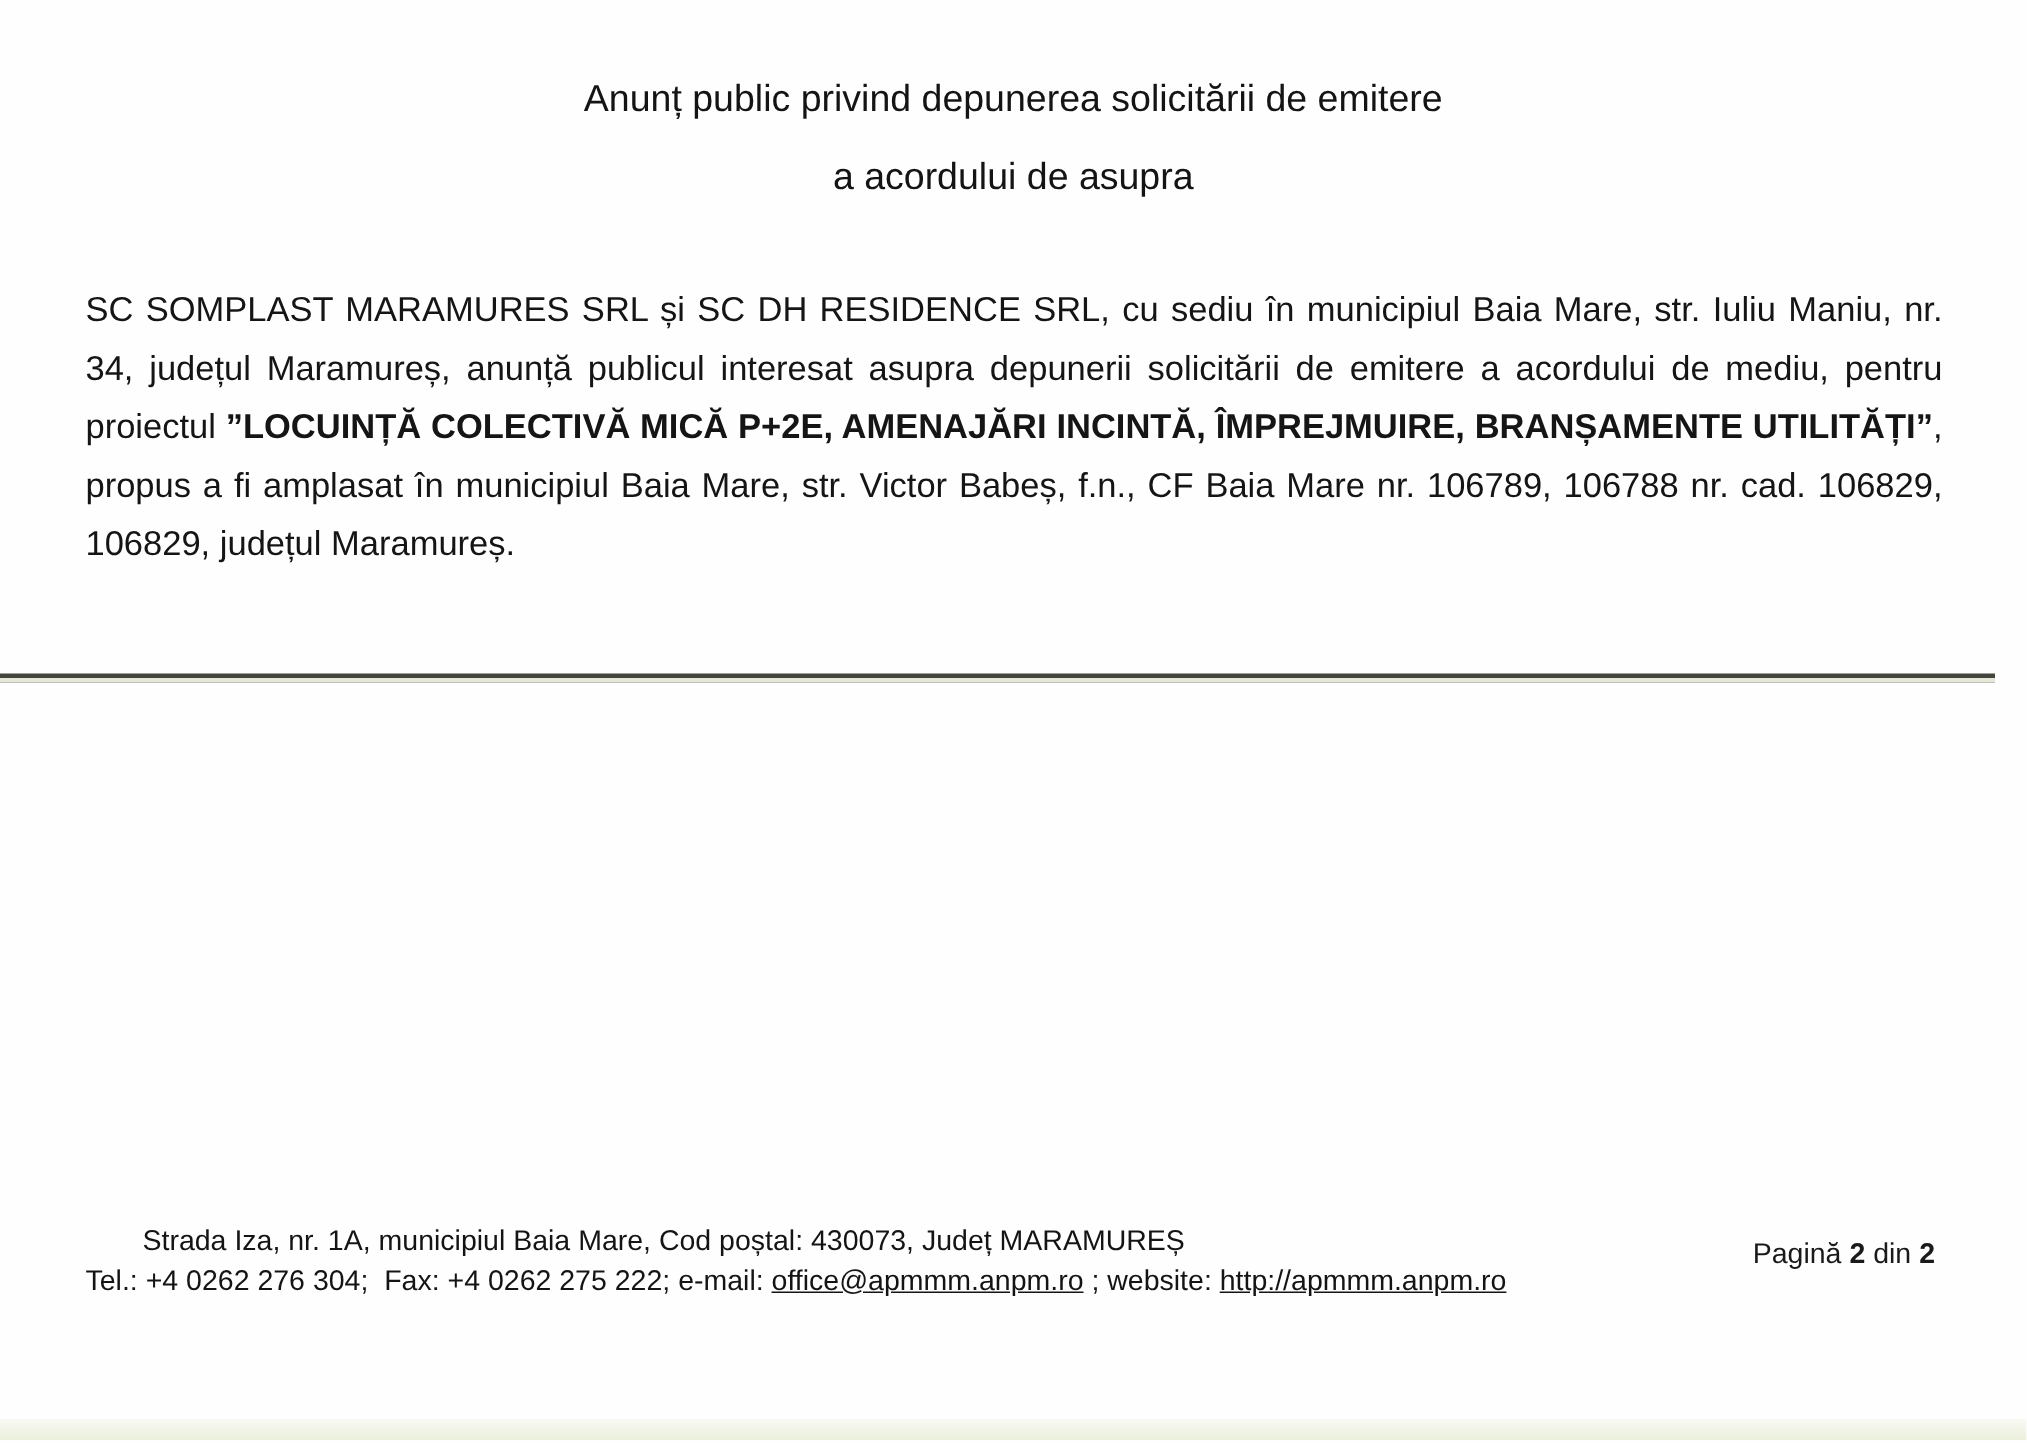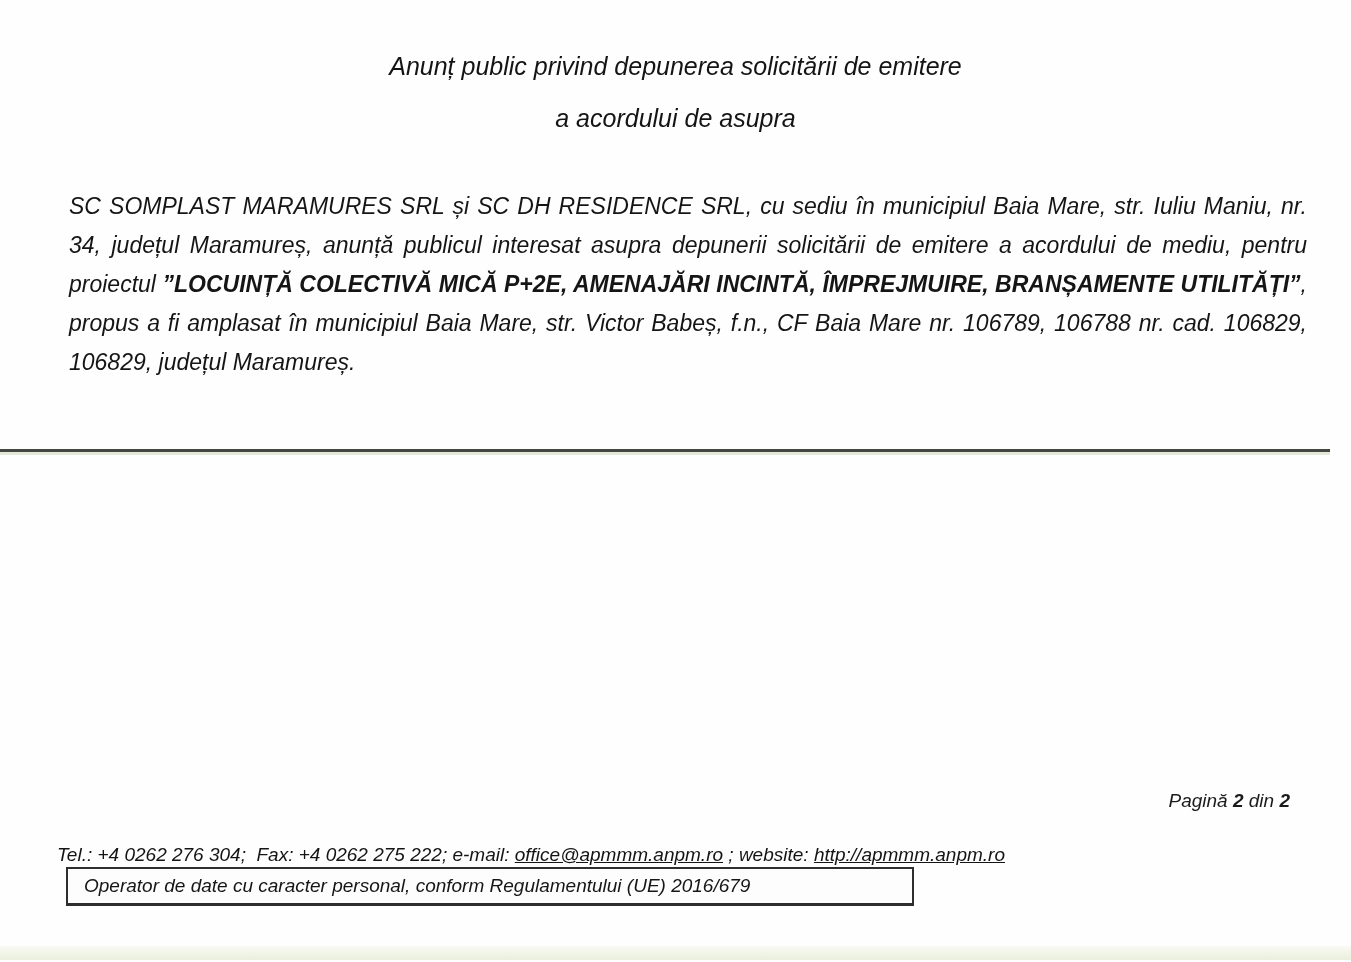--- a/index.html
+++ b/index.html
@@ -7,35 +7,34 @@
     font-family: "Liberation Sans", "DejaVu Sans", sans-serif;
     background: #ffffff;
   }
   .page {
     position: relative;
     width: 1351px;
     height: 962px;
     background: #fefefe;
     overflow: hidden;
     color: #161616;
-    font-style: italic;
   }
   .doc-title {
     position: absolute;
     left: 0;
     top: 40px;
     width: 1351px;
     text-align: center;
     font-size: 25px;
     line-height: 52px;
     color: #141414;
   }
   .doc-body {
     position: absolute;
-    left: 69px;
+    left: 57px;
     top: 187px;
     width: 1238px;
     font-size: 23px;
     line-height: 39px;
     text-align: justify;
     color: #151515;
   }
   .doc-body p { margin: 0; }
   .b { font-weight: bold; }
   .scan-line {
@@ -43,21 +42,21 @@
     left: 0;
     top: 449px;
     width: 1330px;
     height: 3px;
     background: #45453f;
     border-bottom: 3px solid #e4e8d9;
   }
   .page-number {
     position: absolute;
     right: 61px;
-    top: 790px;
+    top: 826px;
     font-size: 19px;
     color: #1a1a1a;
     white-space: pre-wrap;
   }
   .footer-address {
     position: absolute;
     left: 95px;
     top: 817px;
     font-size: 19px;
     color: #141414;
@@ -110,22 +109,20 @@
   </div>
 
   <div class="doc-body">
     <p><span>SC SOMPLAST MARAMURES SRL și SC DH RESIDENCE SRL, cu sediu în municipiul Baia Mare, str. Iuliu Maniu, nr. 34, județul Maramureș, anunță publicul interesat asupra depunerii solicitării de emitere a acordului de mediu, pentru proiectul </span><span class="b">”LOCUINȚĂ COLECTIVĂ MICĂ P+2E, AMENAJĂRI INCINTĂ, ÎMPREJMUIRE, BRANȘAMENTE UTILITĂȚI”</span><span>, propus a fi amplasat în municipiul Baia Mare, str. Victor Babeș, f.n., CF Baia Mare nr. 106789, 106788 nr. cad. 106829, 106829, județul Maramureș.</span></p>
   </div>
 
   <div class="scan-line"></div>
 
   <div class="page-number"><span>Pagină </span><span class="b">2</span><span> din </span><span class="b">2</span></div>
 
+  <div class="footer-address">Strada Iza, nr. 1A, municipiul Baia Mare, Cod poștal: 430073, Județ MARAMUREȘ</div>
 
   <div class="footer-contact"><span>Tel.: +4 0262 276 304;  Fax: +4 0262 275 222; e-mail: </span><span class="link">office@apmmm.anpm.ro</span><span> ; website: </span><span class="link">http://apmmm.anpm.ro</span></div>
 
-  <div class="gdpr-box">
-    <span>Operator de date cu caracter personal, conform Regulamentului (UE) 2016/679</span>
-  </div>
 
   <div class="bottom-band"></div>
 
 </div>
 
 </body></html>

